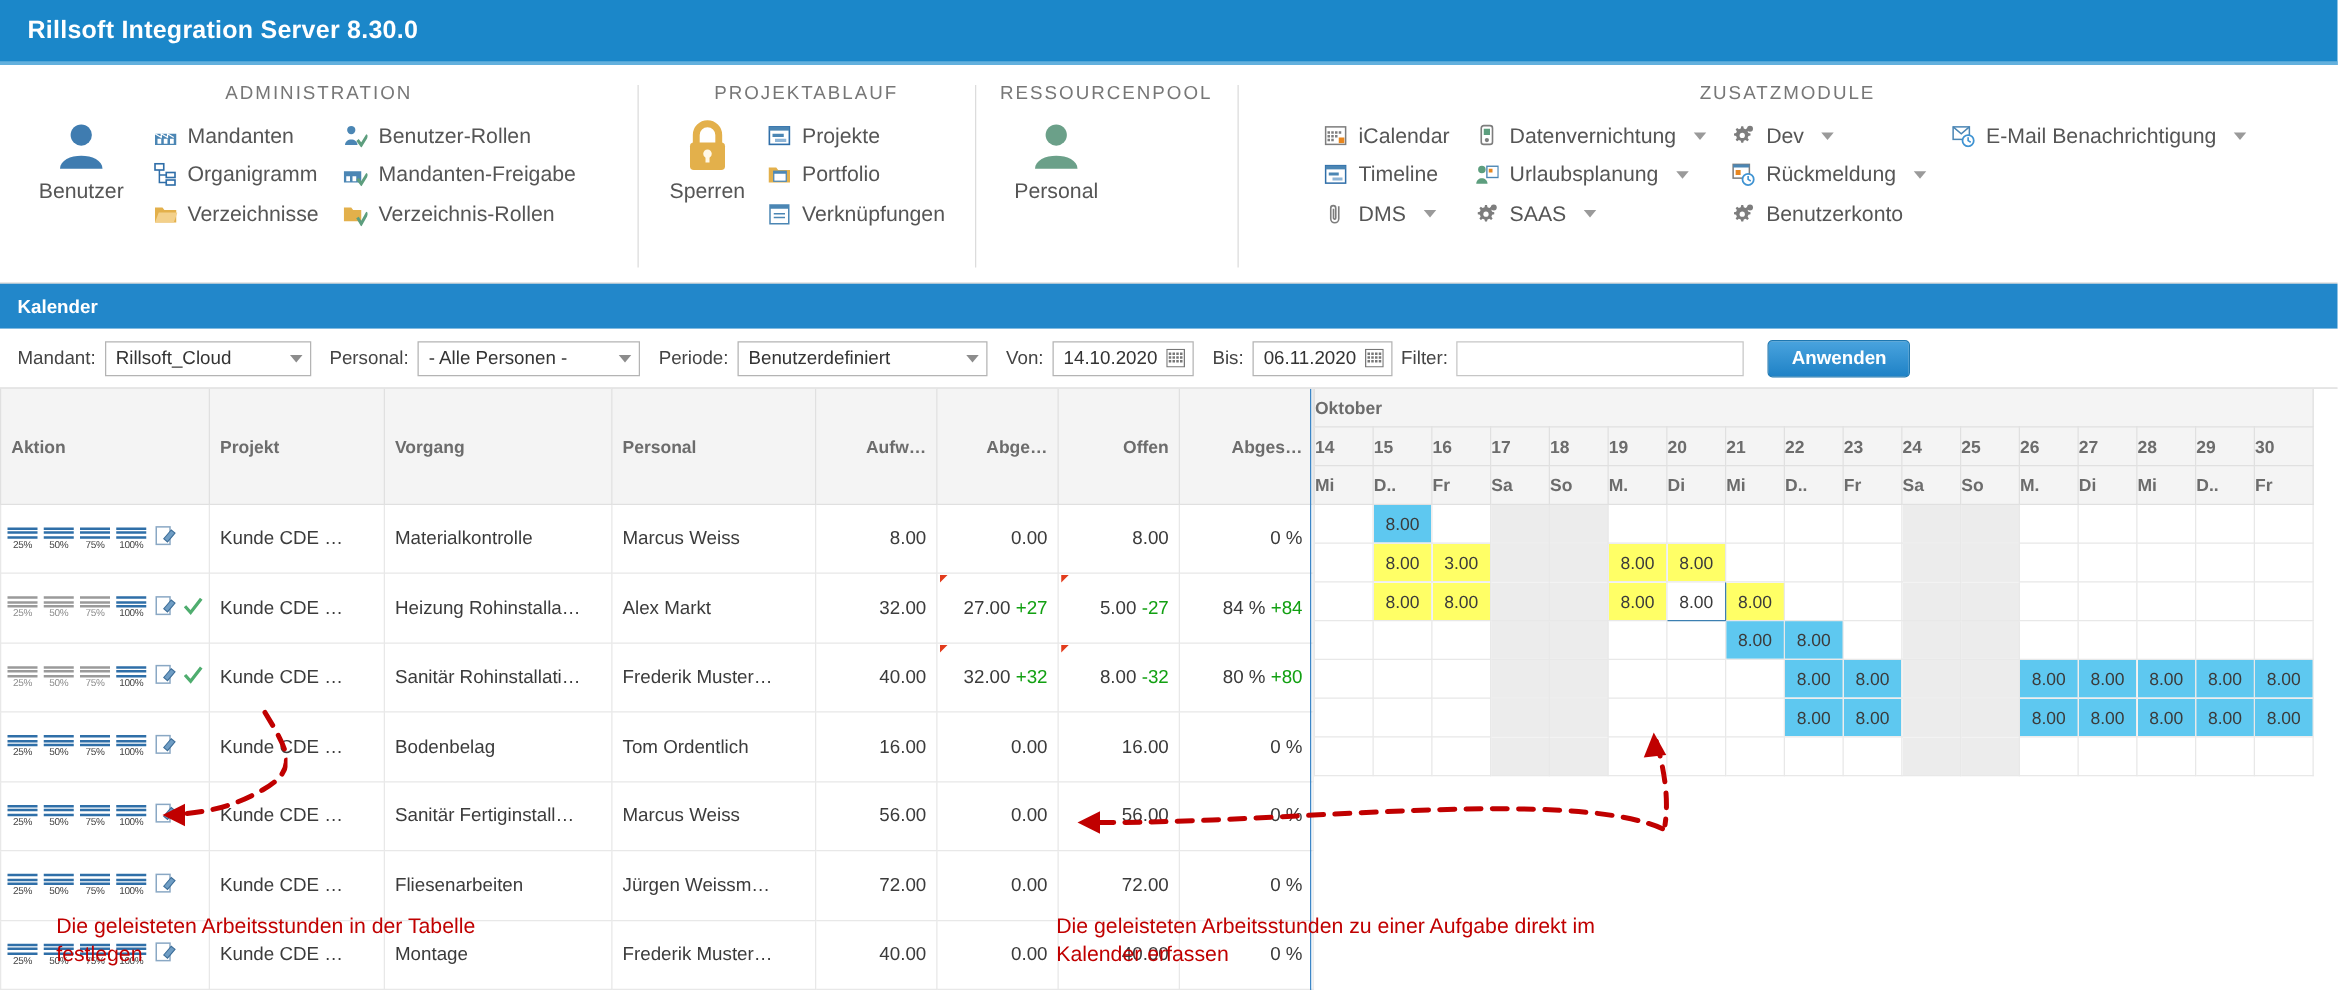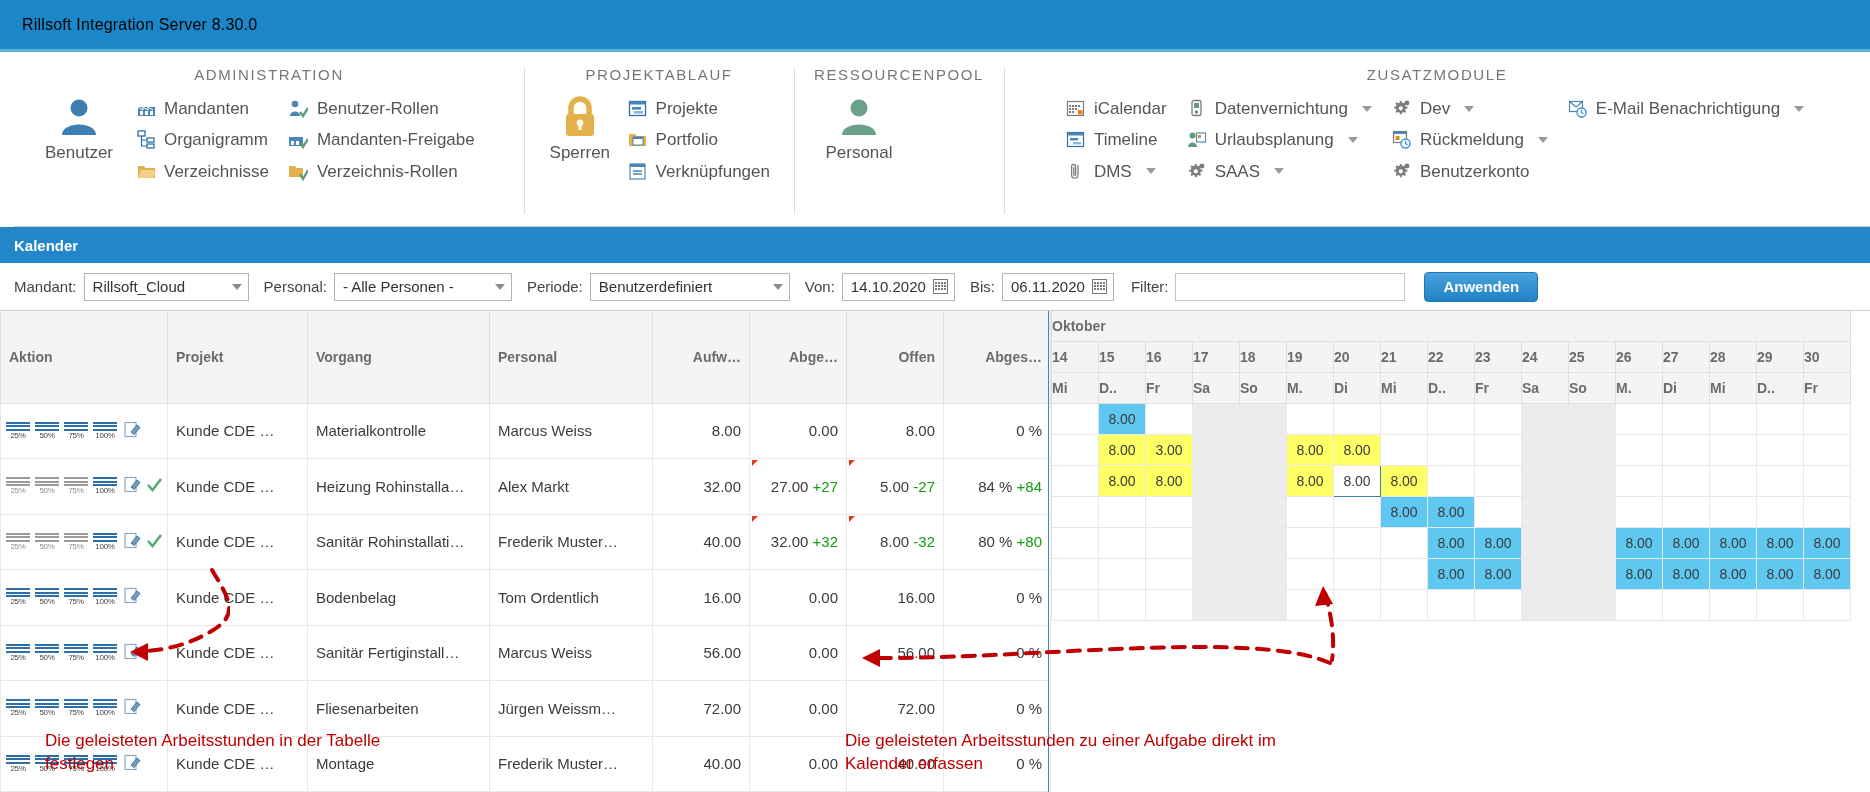--- a/index.html
+++ b/index.html
@@ -8,34 +8,33 @@
     width:1870px; height:792px;
     font-family:"Liberation Sans", sans-serif;
     background:#ffffff;
     color:#444;
     overflow:hidden;
   }
   .app { width:1870px; height:792px; position:relative; display:flex; flex-direction:column; }
 
   
   .titlebar {
-    height:52px; background:#1b87c9; color:#000000;
+    height:52px; background:#1b87c9; color:#ffffff;
     display:flex; align-items:center; padding:0 22px;
-    font-size:16px; font-weight:normal; letter-spacing:.2px;
+    font-size:20px; font-weight:bold; letter-spacing:.2px;
     border-bottom:3px solid #63b0dd;
     flex:none;
   }
 
   
   .ribbon {
     flex:none; height:175px; background:#fff;
     display:flex; align-items:stretch;
     border-bottom:1px solid #d0d0d0;
     padding-top:6px;
-    margin-left:14px;
   }
   .rgroup { display:flex; flex-direction:column; position:relative; padding:0 10px; }
   .rgroup + .rgroup::before {
     content:""; position:absolute; left:0; top:10px; bottom:12px; width:1px; background:#dcdcdc;
   }
   .rgroup-title {
     text-align:center; font-size:15px; color:#777; letter-spacing:1.6px;
     padding:8px 0 10px; font-weight:400;
   }
   .rgroup-body { display:flex; align-items:flex-start; flex:1; padding-left:4px; }
@@ -496,21 +495,21 @@
             <rect x="8" y="6" width="2" height="2"></rect>
             <rect x="11" y="6" width="2" height="2"></rect>
           <rect x="2" y="9" width="2" height="2"></rect>
             <rect x="5" y="9" width="2" height="2"></rect>
             <rect x="8" y="9" width="2" height="2"></rect>
             <rect x="11" y="9" width="2" height="2"></rect>
         </g>
       </svg>
     </div>
 
-    <span class="flabel" style="margin-left:10px">Filter:</span>
+    <span class="flabel" style="">Filter:</span>
     <input class="filterinput" type="text" value="" style="">
 
     <div class="applybtn" style="margin-left:12px">
       <span>Anwenden</span>
     </div>
   </div>
 
   <div class="gridwrap">
     <table class="lefttab" id="lefttab">
         <colgroup>

